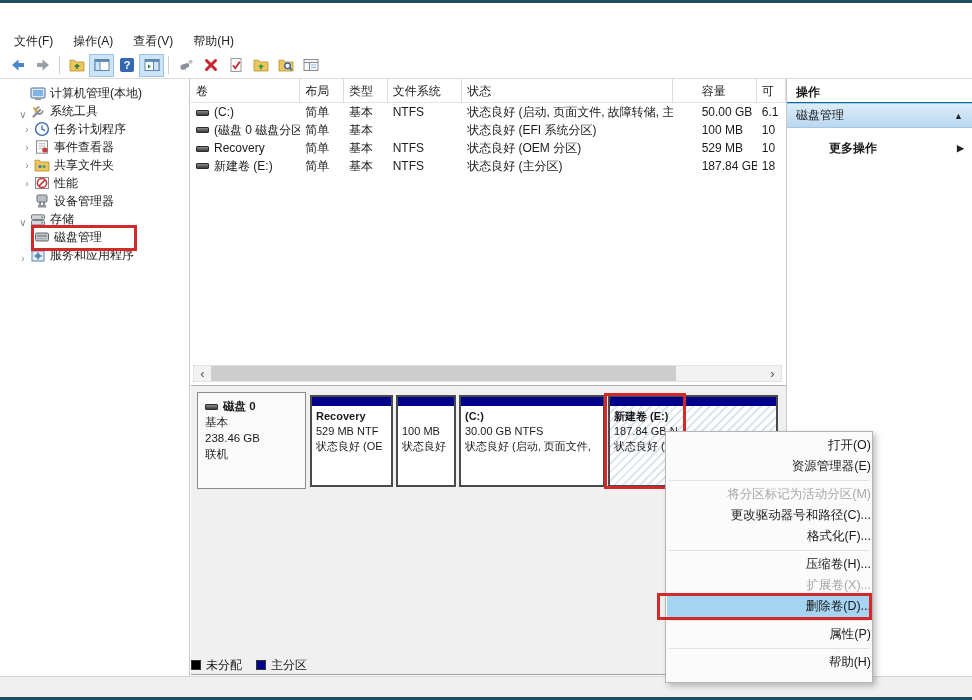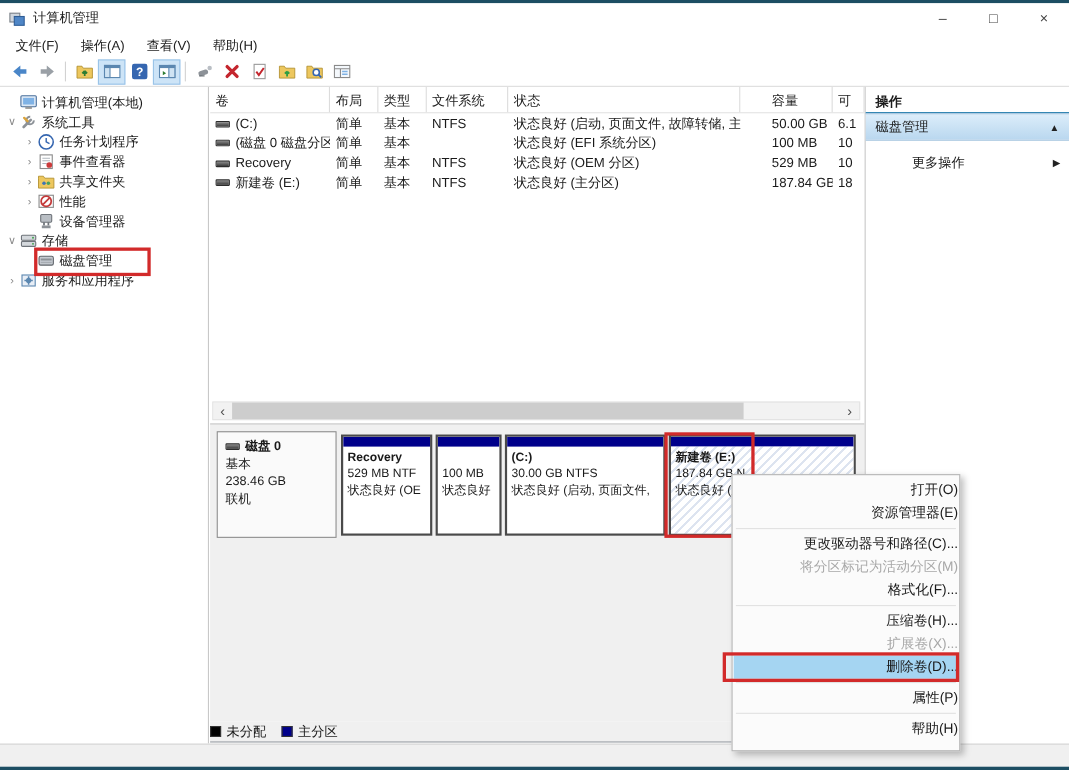--- a/index.html
+++ b/index.html
@@ -24,21 +24,21 @@
   
   .toolbar { position:absolute; left:0; top:52px; width:972px; height:27px; background:#fff; border-bottom:1px solid #dadada; display:flex; align-items:center; padding-left:5px; }
   .tb { width:25px; height:23px; display:flex; align-items:center; justify-content:center; border:1px solid transparent; }
   .tb.active { background:#cde4f7; border:1px solid #9ac4e8; }
   .tb svg { width:16px; height:16px; }
   .tsep { width:1px; height:18px; background:#d2d2d2; margin:0 4px; }
 
   
   .tree-panel { position:absolute; left:0; top:79px; width:190px; height:597px; background:#fff; border-right:1px solid #c8c8c8; padding-top:5px; }
   .tree-item { height:18px; display:flex; align-items:center; white-space:nowrap; }
-  .tree-item.d0 { padding-left:4px; }
+  .tree-item.d0 { padding-left:16px;align-items:flex-end; }
   .tree-item.d1 { padding-left:20px; }
   .expander { width:14px; text-align:center; color:#8a8a8a; font-size:10px; flex:none; }
   .ticon { width:16px; height:16px; margin-right:4px; flex:none; }
   .ticon svg { width:16px; height:16px; }
   .tlabel { font-size:12px; }
   .tree-redbox { position:absolute; left:31px; top:225px; width:106px; height:26px; border:3px solid #d22a2a; z-index:5; pointer-events:none; }
 
   
   .vlist { position:absolute; left:191px; top:79px; width:595px; height:307px; background:#fff; border-bottom:1px solid #b4b4b4; overflow:hidden; }
   .vl-header { display:flex; height:24px; border-bottom:1px solid #e3e3e3; }
@@ -71,51 +71,39 @@
   .p-e { left:608px; width:170px; }
   .p-e .part-body { background:repeating-linear-gradient(135deg,#ffffff 0 4px,#dde4f0 4px 6px); }
   .part-body { height:81px; }
   .red-box-e { position:absolute; left:604px; top:393px; width:82px; height:96px; border:3px solid #d22a2a; z-index:5; pointer-events:none; }
 
   
   .actions { position:absolute; left:786px; top:79px; width:186px; height:597px; background:#fff; border-left:1px solid #c8c8c8; }
   .act-header { height:24px; padding:5px 0 0 9px; font-weight:bold; font-size:12px; border-bottom:1px solid #0369a1; }
   .act-group { height:25px; background:linear-gradient(#dcedfa,#b9d7ef); border-top:1px solid #a8c7e0; border-bottom:1px solid #a8c7e0; display:flex; align-items:center; justify-content:space-between; padding:0 9px; font-size:12px; color:#1a1a1a; }
   .act-caret { font-size:9px; color:#222; }
-  .act-more { height:26px; margin-top:7px; display:flex; align-items:center; justify-content:space-between; padding:0 8px 0 42px; font-size:12px; }
+  .act-more { height:26px; margin-top:7px; display:flex; align-items:center; justify-content:space-between; padding:0 8px 0 42px; font-size:12px;font-weight:bold; }
 
   
   .ctx { position:absolute; left:665px; top:431px; width:208px; height:252px; background:#fbfbfb; border:1px solid #b5b5b5; box-shadow:3px 3px 6px rgba(0,0,0,0.25); z-index:10; padding:3px 0;text-align:right; }
   .ctx-item { height:21px; line-height:21px; padding-left:28px; font-size:12.5px; color:#1a1a1a; margin:0 1px; white-space:nowrap; }
   .ctx-item.disabled { color:#a8a8a8; }
   .ctx-item.hl { position:relative; background:#a5d5f2; }
   .red-outline { position:absolute; left:-10px; right:-1px; top:-3px; bottom:-3px; border:3px solid #d22a2a; pointer-events:none; }
   .ctx-sep { height:0; border-top:1px solid #e2e2e2; margin:3px 3px; }
 
   
   .statusbar { position:absolute; left:0; top:676px; width:972px; height:21px; background:#f0f0f0; border-top:1px solid #d5d5d5; }
 </style>
 </head>
 <body>
 
 <div class="win">
   <div class="top-edge"></div>
 
-  <div class="titlebar">
-    <svg class="title-ico" viewBox="0 0 16 16">
-        <rect x="1" y="3" width="9" height="8" fill="#cfd6de" stroke="#7a8088"></rect>
-        <rect x="5" y="6" width="9" height="8" fill="#4f86c6" stroke="#2f5d96"></rect>
-      </svg>
-    <span class="title-text">计算机管理</span>
-    <div class="win-controls">
-      <span class="wc">–</span>
-      <span class="wc">□</span>
-      <span class="wc">×</span>
-    </div>
-  </div>
 
   <div class="menubar">
     <span class="menu-item">文件(F)</span>
     <span class="menu-item">操作(A)</span>
     <span class="menu-item">查看(V)</span>
     <span class="menu-item">帮助(H)</span>
   </div>
 
   <div class="toolbar">
     <span class="tb">
@@ -417,22 +405,22 @@
     <div class="act-more">
       <span>更多操作</span>
       <span class="act-caret">▶</span>
     </div>
   </div>
 
   <div class="ctx">
     <div class="ctx-item">打开(O)</div>
     <div class="ctx-item">资源管理器(E)</div>
     <div class="ctx-sep"></div>
+    <div class="ctx-item disabled">将分区标记为活动分区(M)</div>
     <div class="ctx-item">更改驱动器号和路径(C)...</div>
-    <div class="ctx-item disabled">将分区标记为活动分区(M)</div>
     <div class="ctx-item">格式化(F)...</div>
     <div class="ctx-sep"></div>
     <div class="ctx-item">压缩卷(H)...</div>
     <div class="ctx-item disabled">扩展卷(X)...</div>
     <div class="ctx-item hl"><span>删除卷(D)...</span><span class="red-outline"></span></div>
     <div class="ctx-sep"></div>
     <div class="ctx-item">属性(P)</div>
     <div class="ctx-sep"></div>
     <div class="ctx-item">帮助(H)</div>
   </div>

